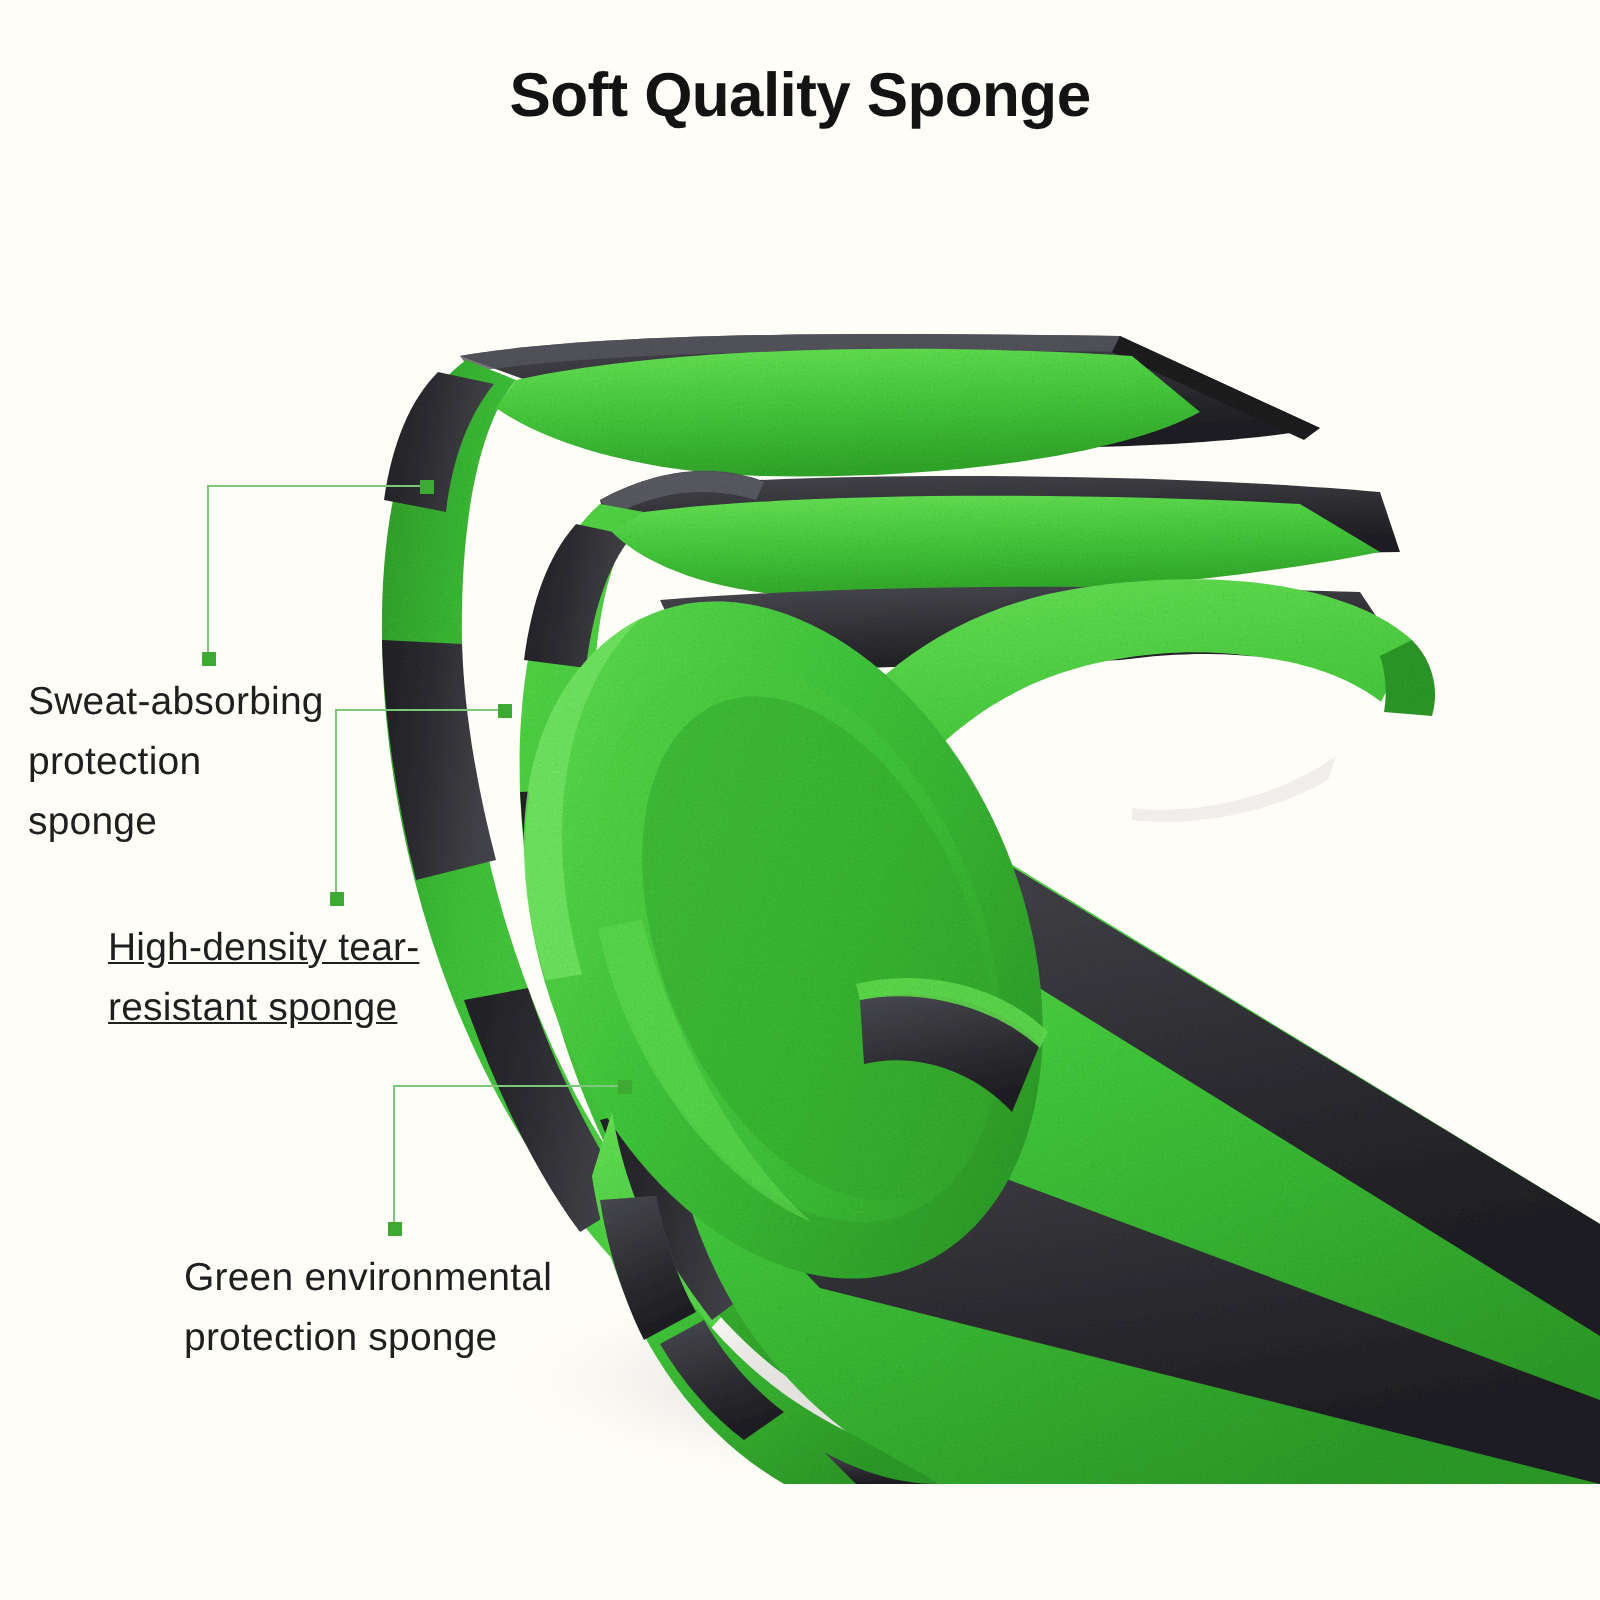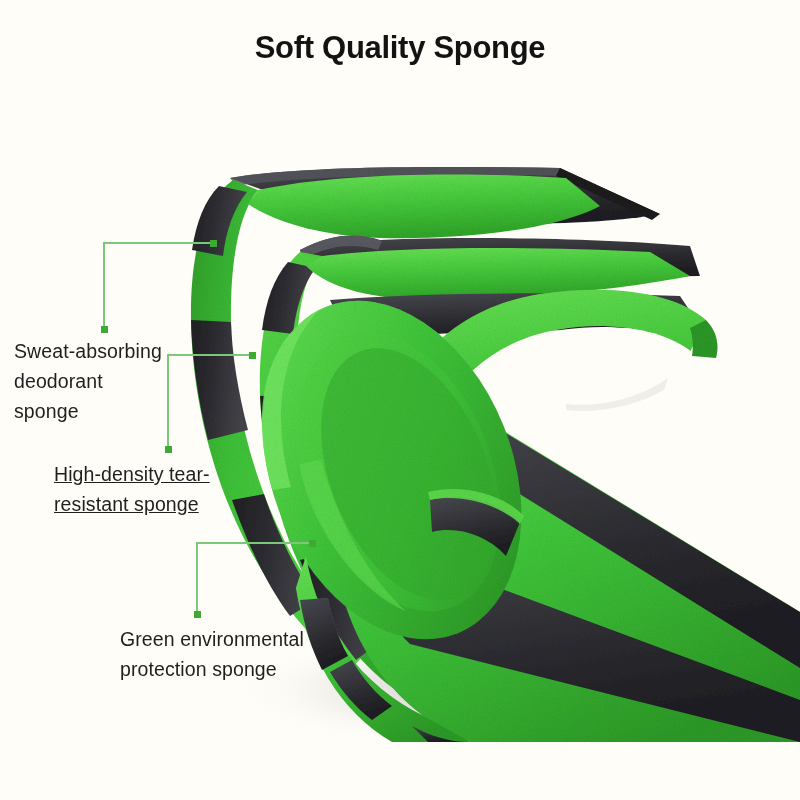--- a/index.html
+++ b/index.html
@@ -37,21 +37,21 @@
     position: absolute;
     color: #1f1f1f;
     font-family: "Liberation Sans", sans-serif;
     font-size: 19.5px;
     line-height: 30px;
     letter-spacing: 0.1px;
     white-space: pre-line;
   }
   #callout-1 { left: 14px;  top: 336px; width: 215px; }
   #callout-2 { left: 54px;  top: 459px; width: 225px; text-decoration: underline; }
-  #callout-3 { left: 92px;  top: 624px; width: 235px; margin-left: 28px; }
+  #callout-3 { left: 92px;  top: 624px; width: 235px; }
 
   
   #art {
     position: absolute;
     left: 0;
     top: 0;
     width: 800px;
     height: 800px;
   }
 
@@ -280,21 +280,21 @@
       <rect x="249" y="352" width="7" height="7"></rect>
       <rect x="165" y="446" width="7" height="7"></rect>
       <rect x="309" y="540" width="7" height="7"></rect>
       <rect x="194" y="611" width="7" height="7"></rect>
     </g>
   </svg>
 
   <div id="title">Soft Quality Sponge</div>
 
   <div class="callout" id="callout-1">Sweat-absorbing
-deodorant
+protection
 sponge</div>
 
   <div class="callout" id="callout-2">High-density tear-
 resistant sponge</div>
 
   <div class="callout" id="callout-3">Green environmental
 protection sponge</div>
 
 </div>
 

